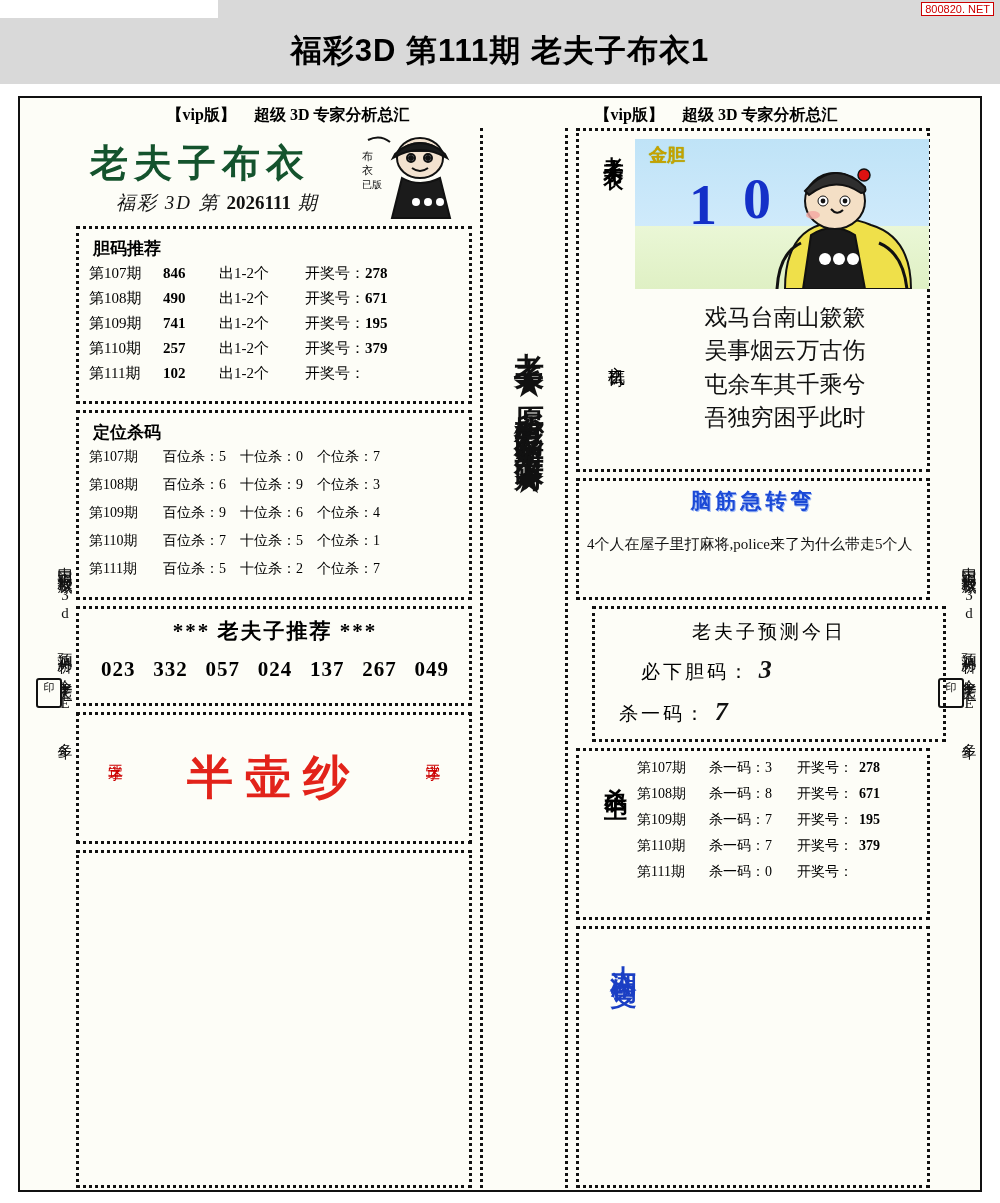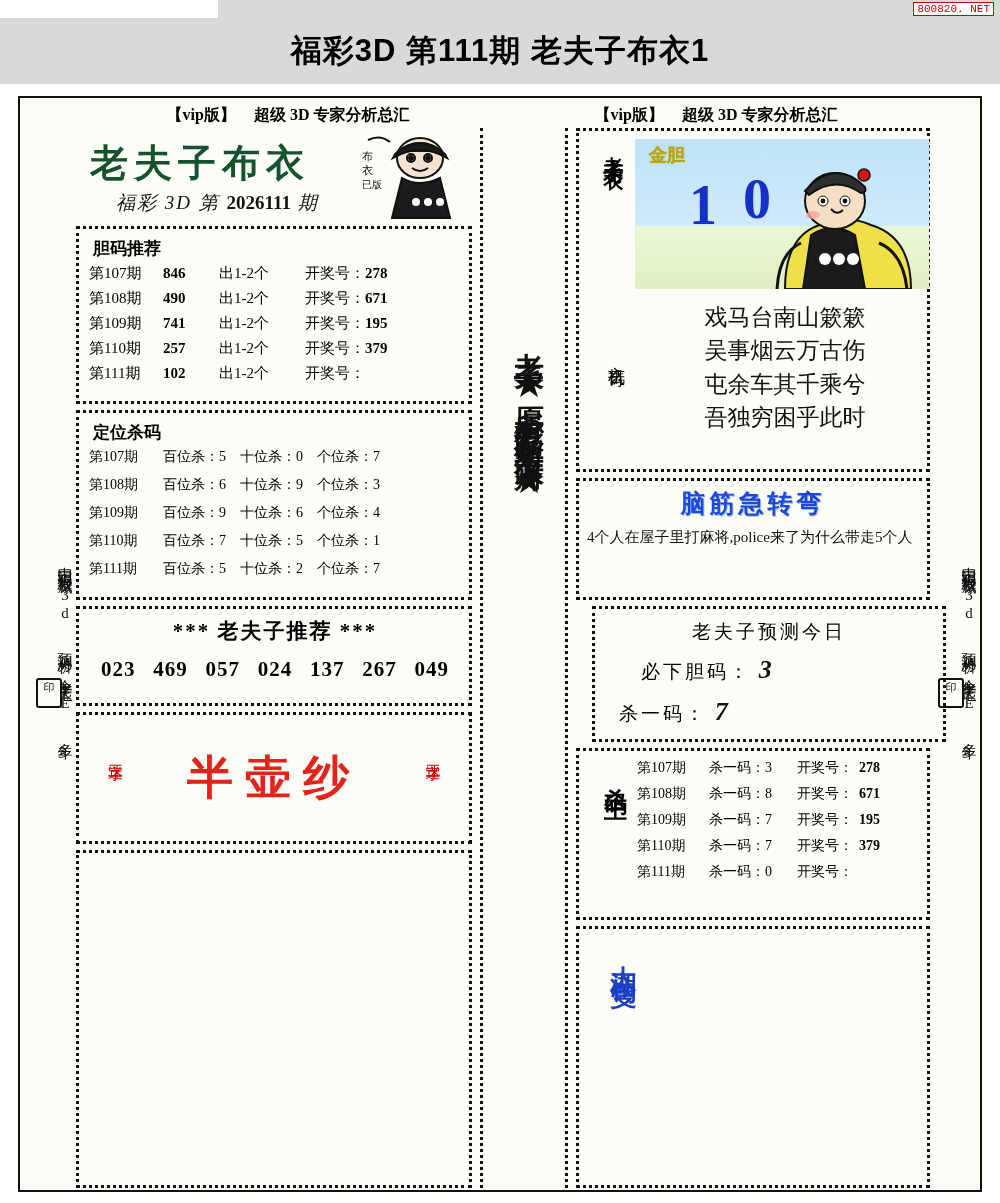--- a/index.html
+++ b/index.html
@@ -27,21 +27,21 @@
     background: #d9d9d9;
   }
   .watermark-box {
     position: absolute;
     right: 6px; top: 2px;
     border: 1px solid #c00;
     padding: 0px 3px;
     font-size: 11px;
     color: #c00;
     background: #fff;
-    font-family: Liberation Mono, monospace;
+    font-family: Liberation Sans, sans-serif;
     letter-spacing: 0px;
   }
 
   
   .header-title {
     position: absolute;
     left: 0; top: 18px;
     width: 1000px; height: 66px;
     background: #d9d9d9;
     display: flex;
@@ -353,27 +353,27 @@
   }
 
   .box-brain {
     position: absolute;
     left: 0; top: 350px;
     width: 354px; height: 122px;
     padding: 4px 8px;
   }
   .brain-title {
     text-align: center;
-    font-size: 25px;
+    font-size: 21px;
     font-weight: bold;
     font-family: "Liberation Serif", serif;
     color: #1b49d6;
     letter-spacing: 4px;
     text-shadow: 1px 1px 0 #9bb7f5;
-    margin: 2px 0 6px;
+    margin: 2px 0 18px;
   }
   .brain-q {
     font-size: 15px;
     font-family: "Liberation Serif", serif;
     line-height: 1.5;
     color: #111;
   }
 
   .box-forecast {
     position: absolute;
@@ -607,21 +607,21 @@
         <span class="seg">百位杀：5</span>
         <span class="seg">十位杀：2</span>
         <span class="seg">个位杀：7</span>
       </div>
     </div>
 
     <div class="box-rec dash">
       <div class="rec-head">*** 老夫子推荐 ***</div>
       <div class="rec-nums">
         <span>023</span>
-        <span>469</span>
+        <span>332</span>
         <span>057</span>
         <span>024</span>
         <span>137</span>
         <span>267</span>
         <span>049</span>
       </div>
     </div>
 
     <div class="box-riddle dash">
       <div class="riddle-inner">

